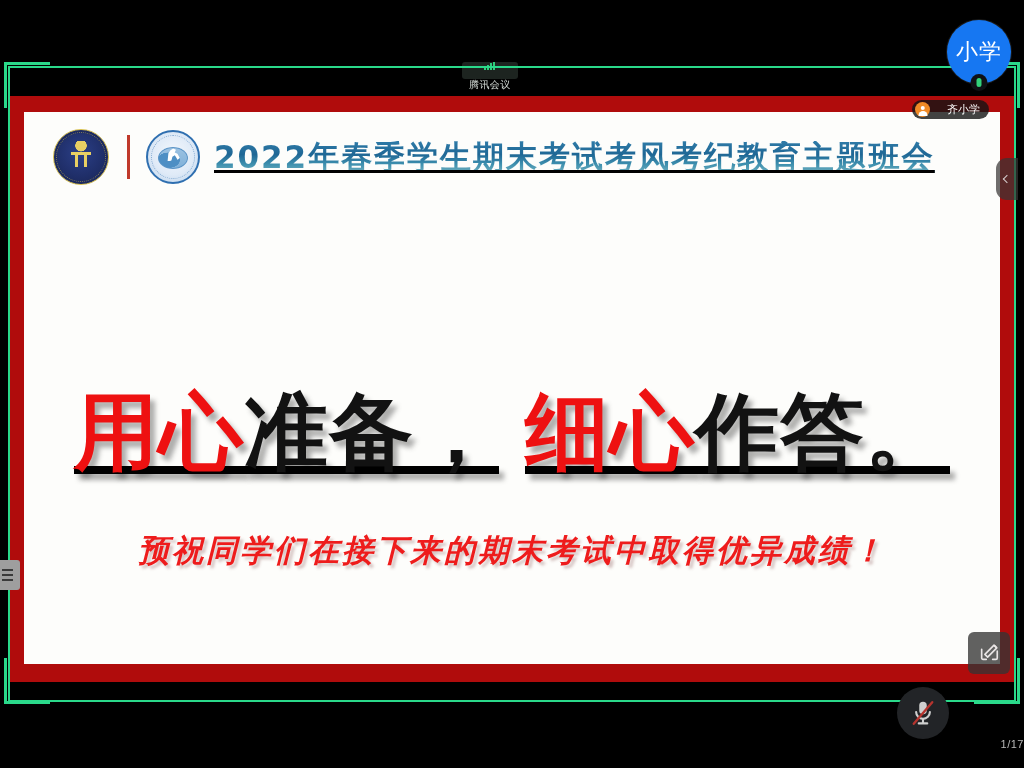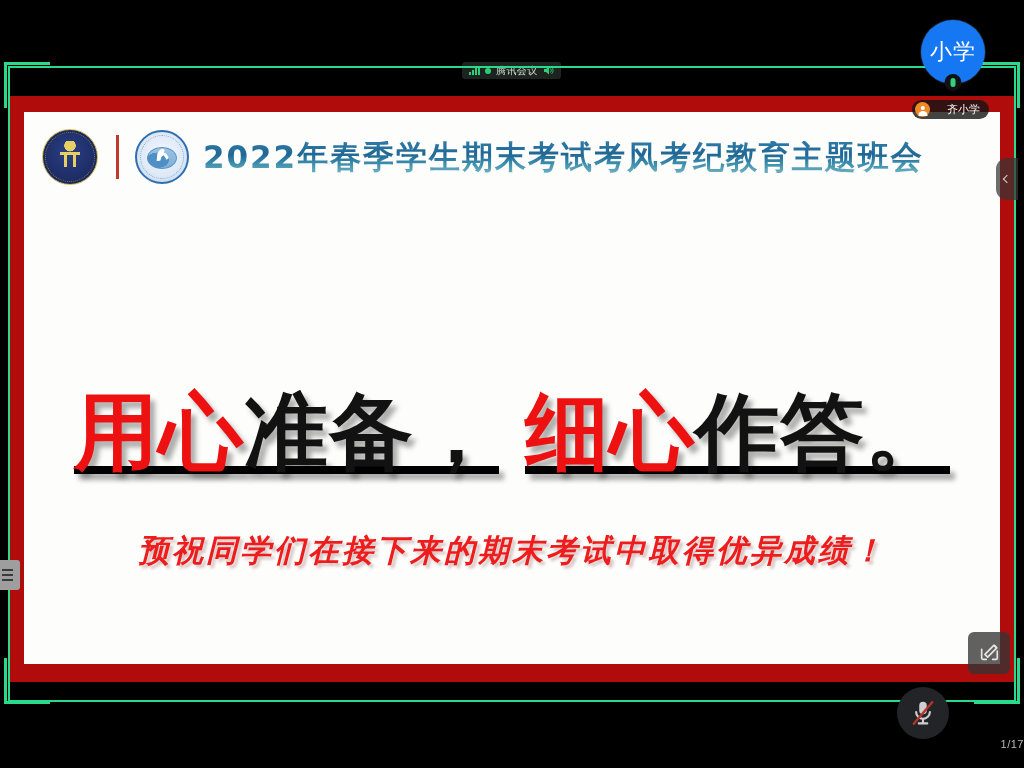--- a/index.html
+++ b/index.html
@@ -13,21 +13,21 @@
 
   
   #topbar {
     position:absolute; left:0; top:0; width:1024px; height:56px;
     background:#000;
   }
   #meeting-pill {
     position:absolute; left:462px; top:62px;
     height:17px; padding:0 7px;
     display:flex; align-items:center; gap:5px;
-    background:#1d2420; border-radius:3px;
+    background:#1d2420; border-radius:3px;flex-direction:column;
   }
   #meeting-pill .lbl {
     font-size:10px; color:#cfd6d1; letter-spacing:.4px; line-height:1;
   }
   .sigbars { display:flex; align-items:flex-end; gap:1px; height:8px; }
   .sigbars i { display:block; width:2px; background:#2ecd7a; }
   .sigbars i:nth-child(1){height:3px}
   .sigbars i:nth-child(2){height:5px}
   .sigbars i:nth-child(3){height:7px}
   .sigbars i:nth-child(4){height:8px}
@@ -50,21 +50,21 @@
   }
   #slide-inner {
     width:100%; height:100%;
     background:#fdfdfb;
     position:relative; overflow:hidden;
   }
 
   
   #slide-head {
     position:absolute; left:0; top:14px; width:100%; height:62px;
-    display:flex; align-items:center; padding-left:18px;
+    display:flex; align-items:center; padding-left:29px;text-decoration:underline;
   }
   .logo { flex:0 0 auto; }
   .logo-ahnu {
     width:56px; height:56px; border-radius:50%;
     background:radial-gradient(circle at 48% 42%, #2b3f87 0%, #1f2e68 58%, #17234f 100%);
     position:relative;
     border:1.6px solid #d9c253;
     box-shadow:inset 0 0 0 3px #1c2a60;
   }
   .logo-ahnu:after {
@@ -167,21 +167,21 @@
   #corner-bl .v { left:0; bottom:0; width:3px; height:46px; }
   #corner-tr { left:974px; top:62px; }
   #corner-tr .h { right:0; top:0; width:46px; height:3px; }
   #corner-tr .v { right:0; top:0; width:3px; height:46px; }
   #corner-br { left:974px; top:658px; }
   #corner-br .h { right:0; bottom:0; width:46px; height:3px; }
   #corner-br .v { right:0; bottom:0; width:3px; height:46px; }
 
   
   #selfview {
-    position:absolute; left:921px; top:20px;
+    position:absolute; left:947px; top:20px;
     width:64px; height:64px;
   }
   #selfview-circle {
     width:64px; height:64px; border-radius:50%;
     background:#1677f2;
     display:flex; align-items:center; justify-content:center;
     color:#fff; font-size:22px; font-weight:400;
     font-family:"DejaVu Sans","Liberation Sans",sans-serif;
     letter-spacing:1px;
     box-shadow:0 0 0 1px rgba(255,255,255,.10);

